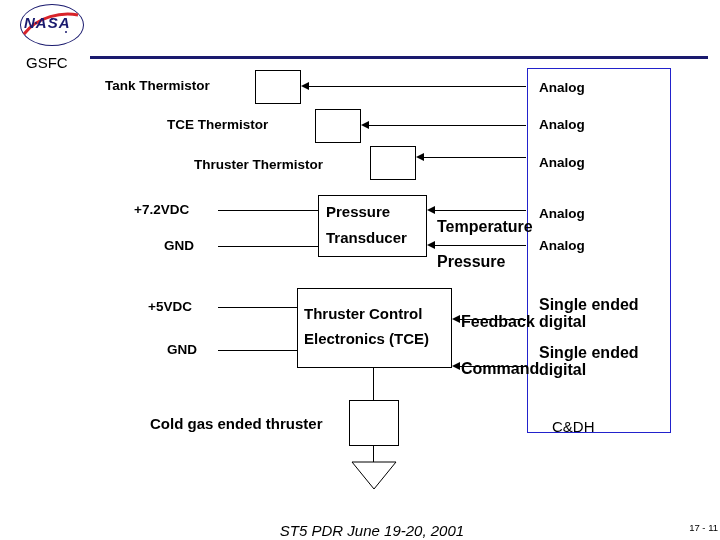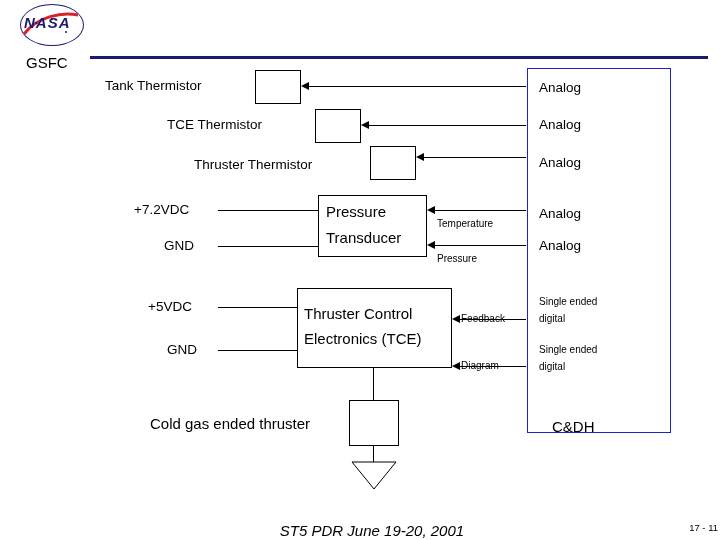--- a/index.html
+++ b/index.html
@@ -96,23 +96,24 @@
     position: absolute;
     border: 1px solid #2222cc;
     background: #ffffff;
     box-sizing: border-box;
   }
   .lbl {
     position: absolute;
     font-family: "Liberation Sans", sans-serif;
     color: #000000;
     white-space: pre;
+    font-weight: bold;
   }
   .lbl-14 { font-size: 13.5px; }
-  .lbl-11 { font-size: 10px; }
+  .lbl-11 { font-size: 16px; }
   .lbl-15 { font-size: 15px; }
 
   .hline {
     position: absolute;
     height: 0;
     border-top: 1px solid #000000;
   }
   .vline {
     position: absolute;
     width: 0;
@@ -217,21 +218,21 @@
   <div class="hline" style="left:206px; top:350px; width:79px;"></div>
 
   <div class="hline" style="left:448px; top:319px; width:66px;"></div>
   <div class="arrow-left" style="left:440px; top:315px;"></div>
   <div class="lbl lbl-11" style="left:449px; top:313px;">Feedback</div>
   <div class="lbl lbl-11" style="left:527px; top:296px;">Single ended</div>
   <div class="lbl lbl-11" style="left:527px; top:313px;">digital</div>
 
   <div class="hline" style="left:448px; top:366px; width:66px;"></div>
   <div class="arrow-left" style="left:440px; top:362px;"></div>
-  <div class="lbl lbl-11" style="left:449px; top:360px;">Diagram</div>
+  <div class="lbl lbl-11" style="left:449px; top:360px;">Command</div>
   <div class="lbl lbl-11" style="left:527px; top:344px;">Single ended</div>
   <div class="lbl lbl-11" style="left:527px; top:361px;">digital</div>
 
   <div class="vline" style="left:361px; top:368px; height:32px;"></div>
   <div class="box" style="left:337px; top:400px; width:50px; height:46px;"></div>
   <div class="vline" style="left:361px; top:446px; height:16px;"></div>
   <svg style="position:absolute; left:339px; top:461px; width:46px; height:30px;">
     <polygon points="1,1 45,1 23,28" fill="#ffffff" stroke="#000000" stroke-width="1"></polygon>
   </svg>
   <div class="lbl lbl-15" style="left:138px; top:415px;">Cold gas ended thruster</div>

